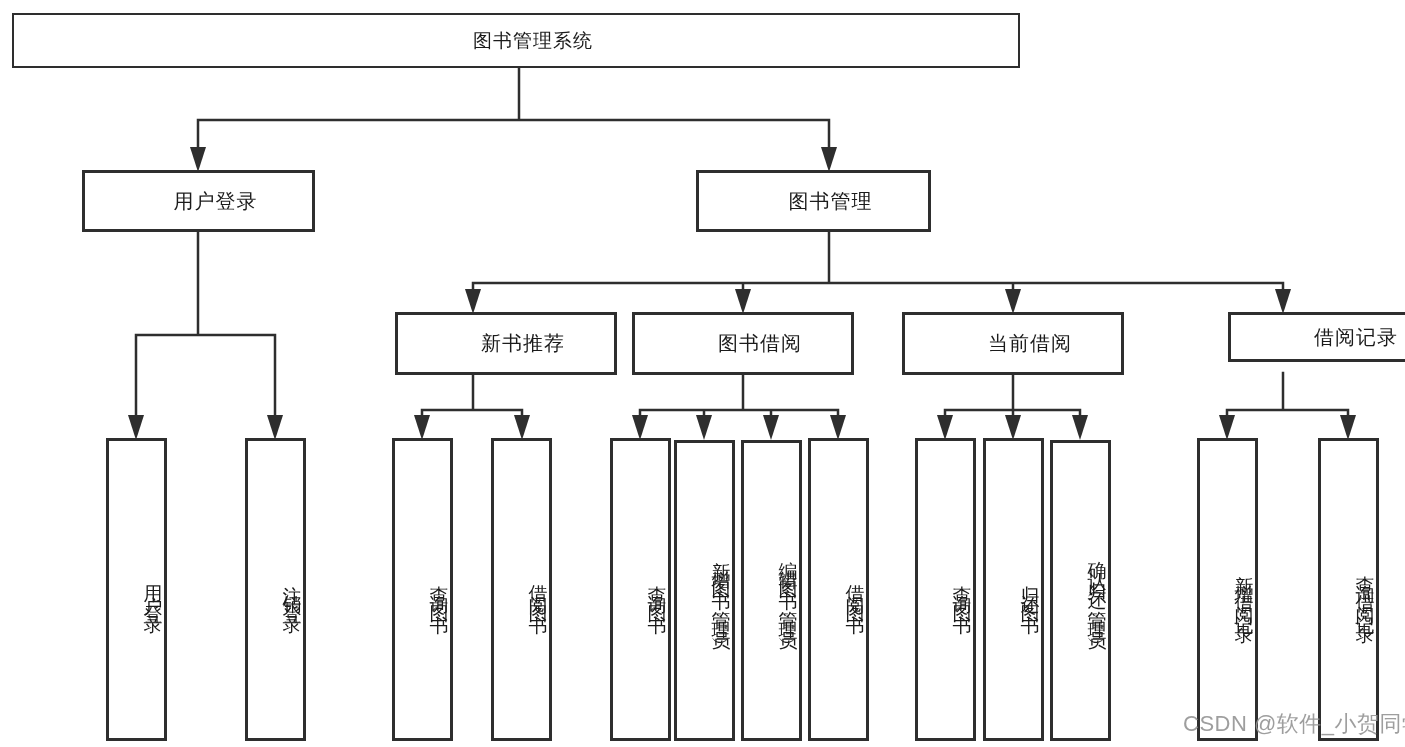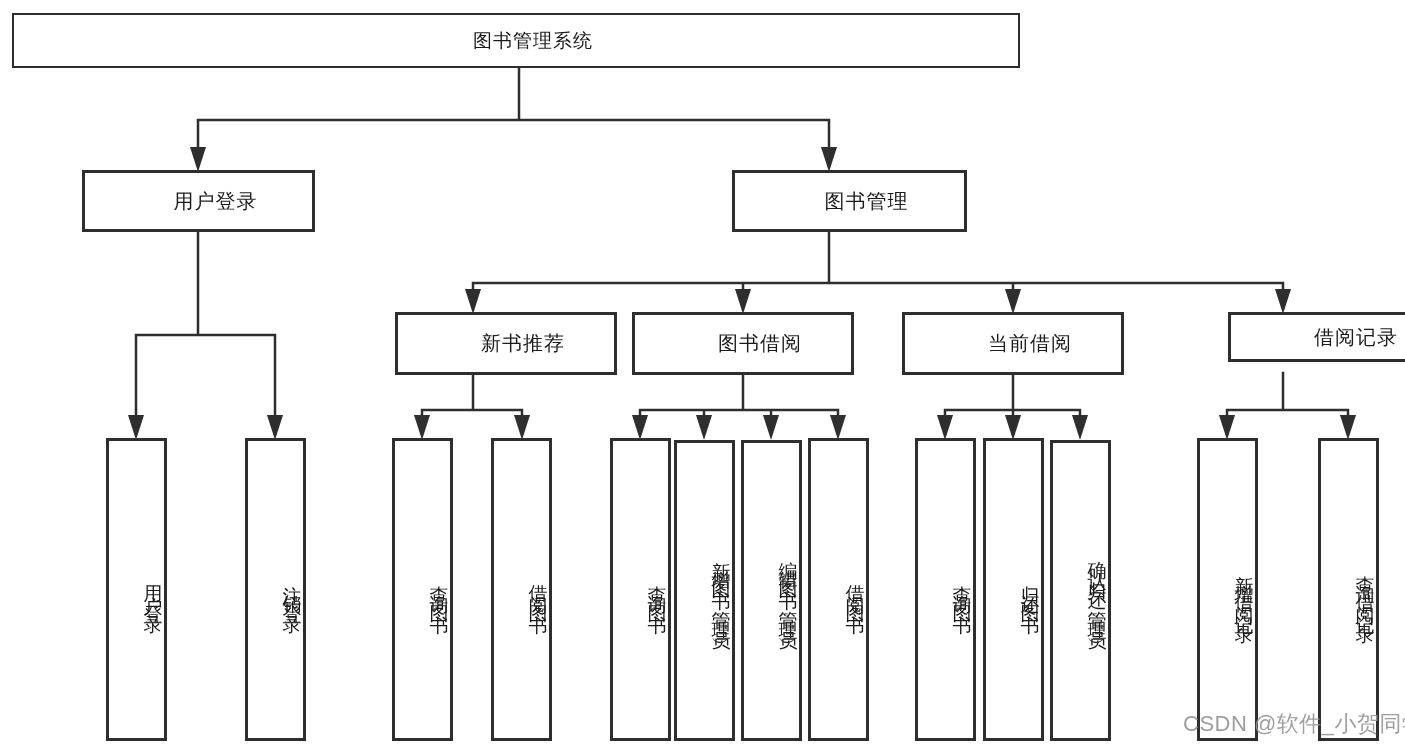--- a/index.html
+++ b/index.html
@@ -104,21 +104,21 @@
     </g>
   </svg>
 
   <div class="box root" style="left:12px; top:13px; width:1008px; height:55px;">
     <span>图书管理系统</span>
   </div>
 
   <div class="box" style="left:82px; top:170px; width:233px; height:62px;">
     <span>用户登录</span>
   </div>
-  <div class="box" style="left:732px; top:170px; width:235px; height:62px;">
+  <div class="box" style="left:696px; top:170px; width:235px; height:62px;">
     <span>图书管理</span>
   </div>
 
   <div class="box" style="left:362px; top:312px; width:222px; height:63px;margin-left:33px;">
     <span>新书推荐</span>
   </div>
   <div class="box" style="left:902px; top:312px; width:222px; height:63px;">
     <span>当前借阅</span>
   </div>
   <div class="box" style="left:632px; top:312px; width:222px; height:63px;">

